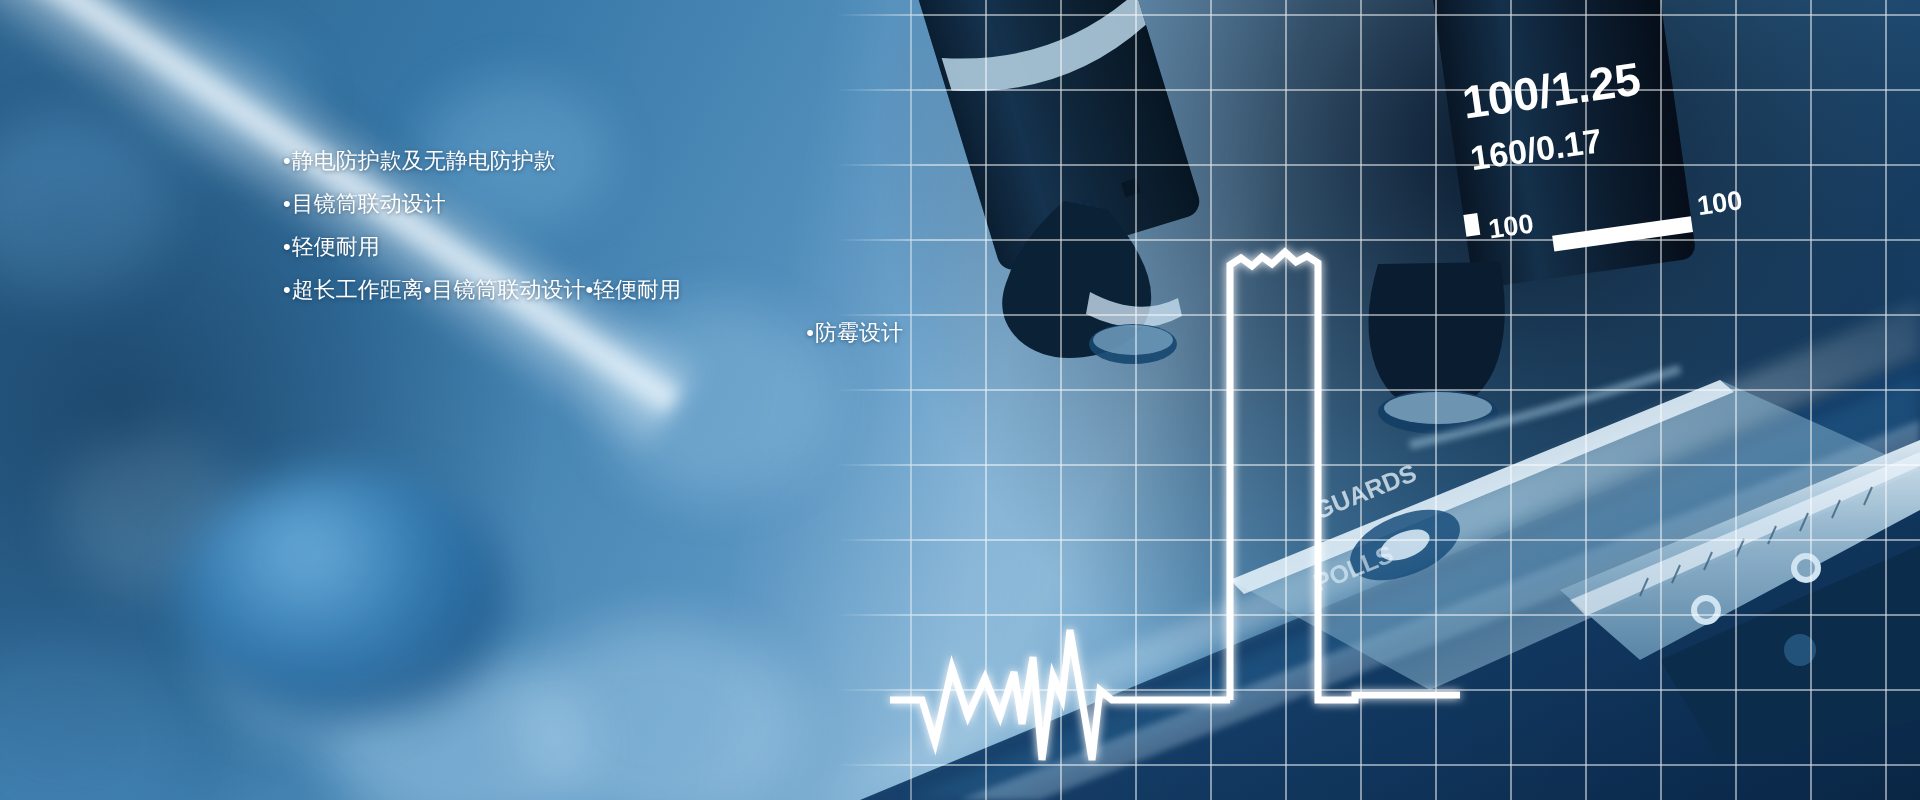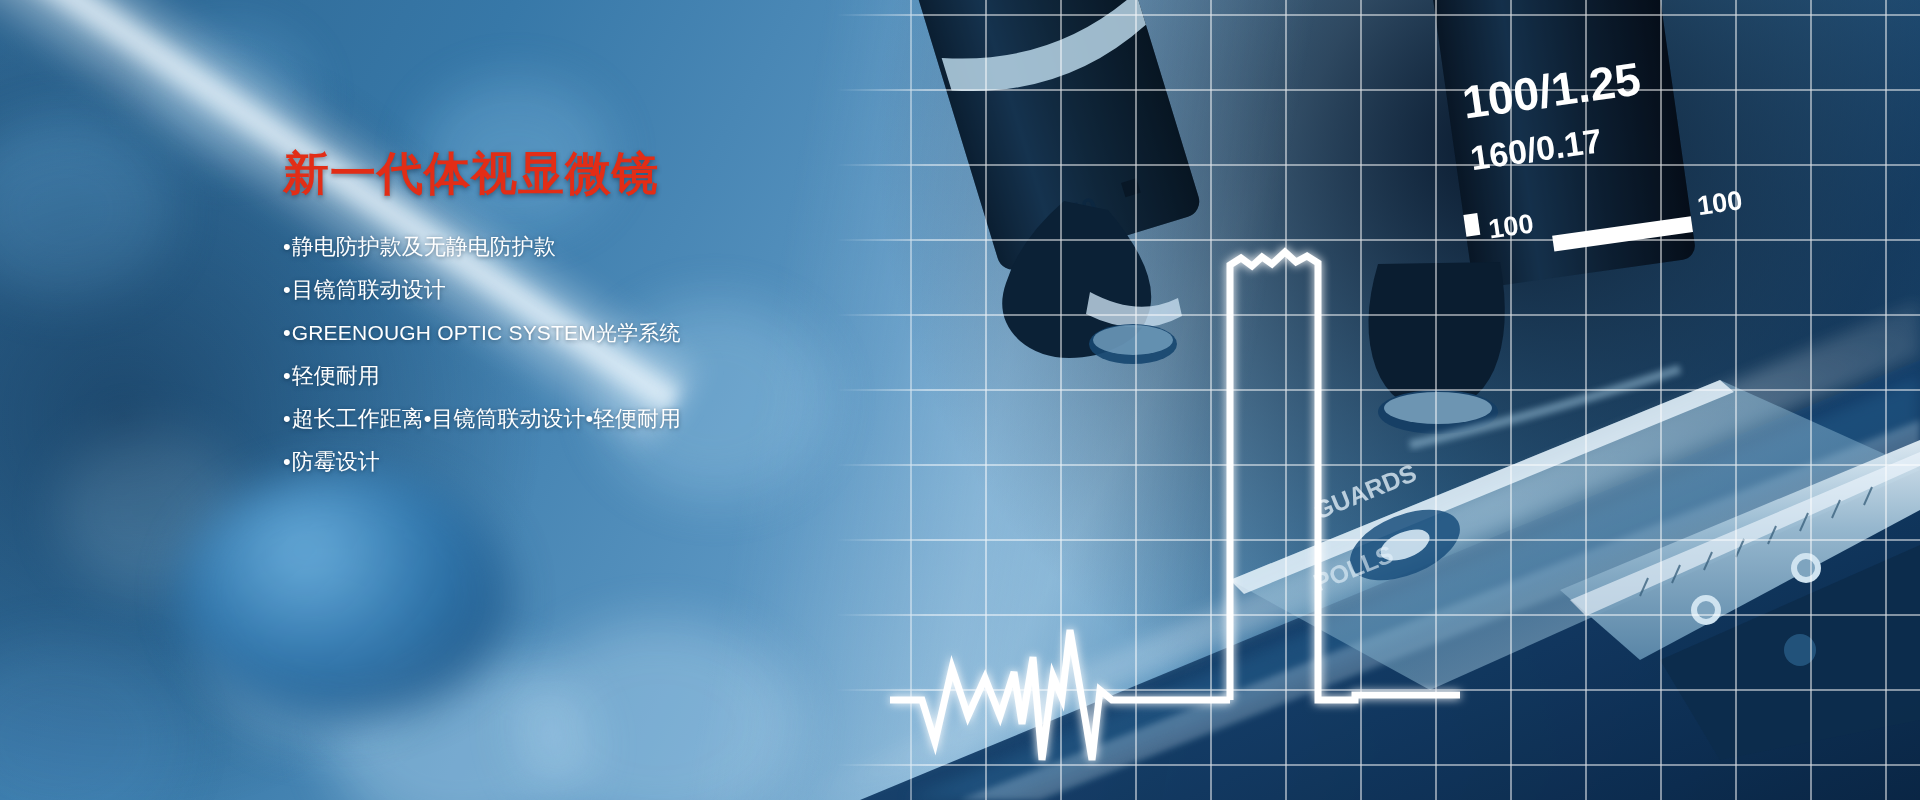--- a/index.html
+++ b/index.html
@@ -65,21 +65,21 @@
     color:#e22d16;font-size:46px;font-weight:bold;letter-spacing:1px;
     line-height:1;margin:0 0 40px 0;
     text-shadow:0 2px 5px rgba(6,28,50,.45);
   }
   .bullets{list-style:none;margin:0;padding:0;}
   .bullets li{
     color:#ffffff;font-size:22px;font-weight:normal;line-height:1;
     margin-bottom:21px;white-space:nowrap;
     text-shadow:0 1px 4px rgba(8,34,58,.55);
   }
-  .bullets li:last-child{margin-bottom:0;}
+  .bullets li:last-child{margin-bottom:0;text-align:right;}
   .bl-dot{display:inline-block;margin-right:1px;}
   .latin{font-size:21px;letter-spacing:.2px;}
 </style>
 </head>
 <body>
 
 <div class="banner">
 
   <div class="bg-base"></div>
 
@@ -223,24 +223,22 @@
         890,700 922,700 935,742 952,668 968,716 985,678 1000,716 1014,672
         1022,724 1033,657 1042,760 1053,676 1062,698 1070,630 1082,700 1092,760
         1100,690 1112,700 1230,700"></polyline>
       <polyline points="
         1230,700 1230,265 1241,258 1252,266 1262,257 1272,264 1285,252 1296,262
         1307,256 1318,263 1318,700 1355,700 1355,695 1460,695"></polyline>
     </g>
   </svg>
 
   <div class="copy">
-    <h1 class="title">新一代体视显微镜</h1>
     <ul class="bullets">
       <li><span class="bl-dot">•</span><span>静电防护款及无静电防护款</span></li>
       <li><span class="bl-dot">•</span><span>目镜筒联动设计</span></li>
-      <li><span class="bl-dot">•</span><span class="latin">GREENOUGH OPTIC SYSTEM光学系统</span></li>
       <li><span class="bl-dot">•</span><span>轻便耐用</span></li>
       <li><span class="bl-dot">•</span><span>超长工作距离•目镜筒联动设计•轻便耐用</span></li>
       <li><span class="bl-dot">•</span><span>防霉设计</span></li>
     </ul>
   </div>
 
 </div>
 
 </body></html>

